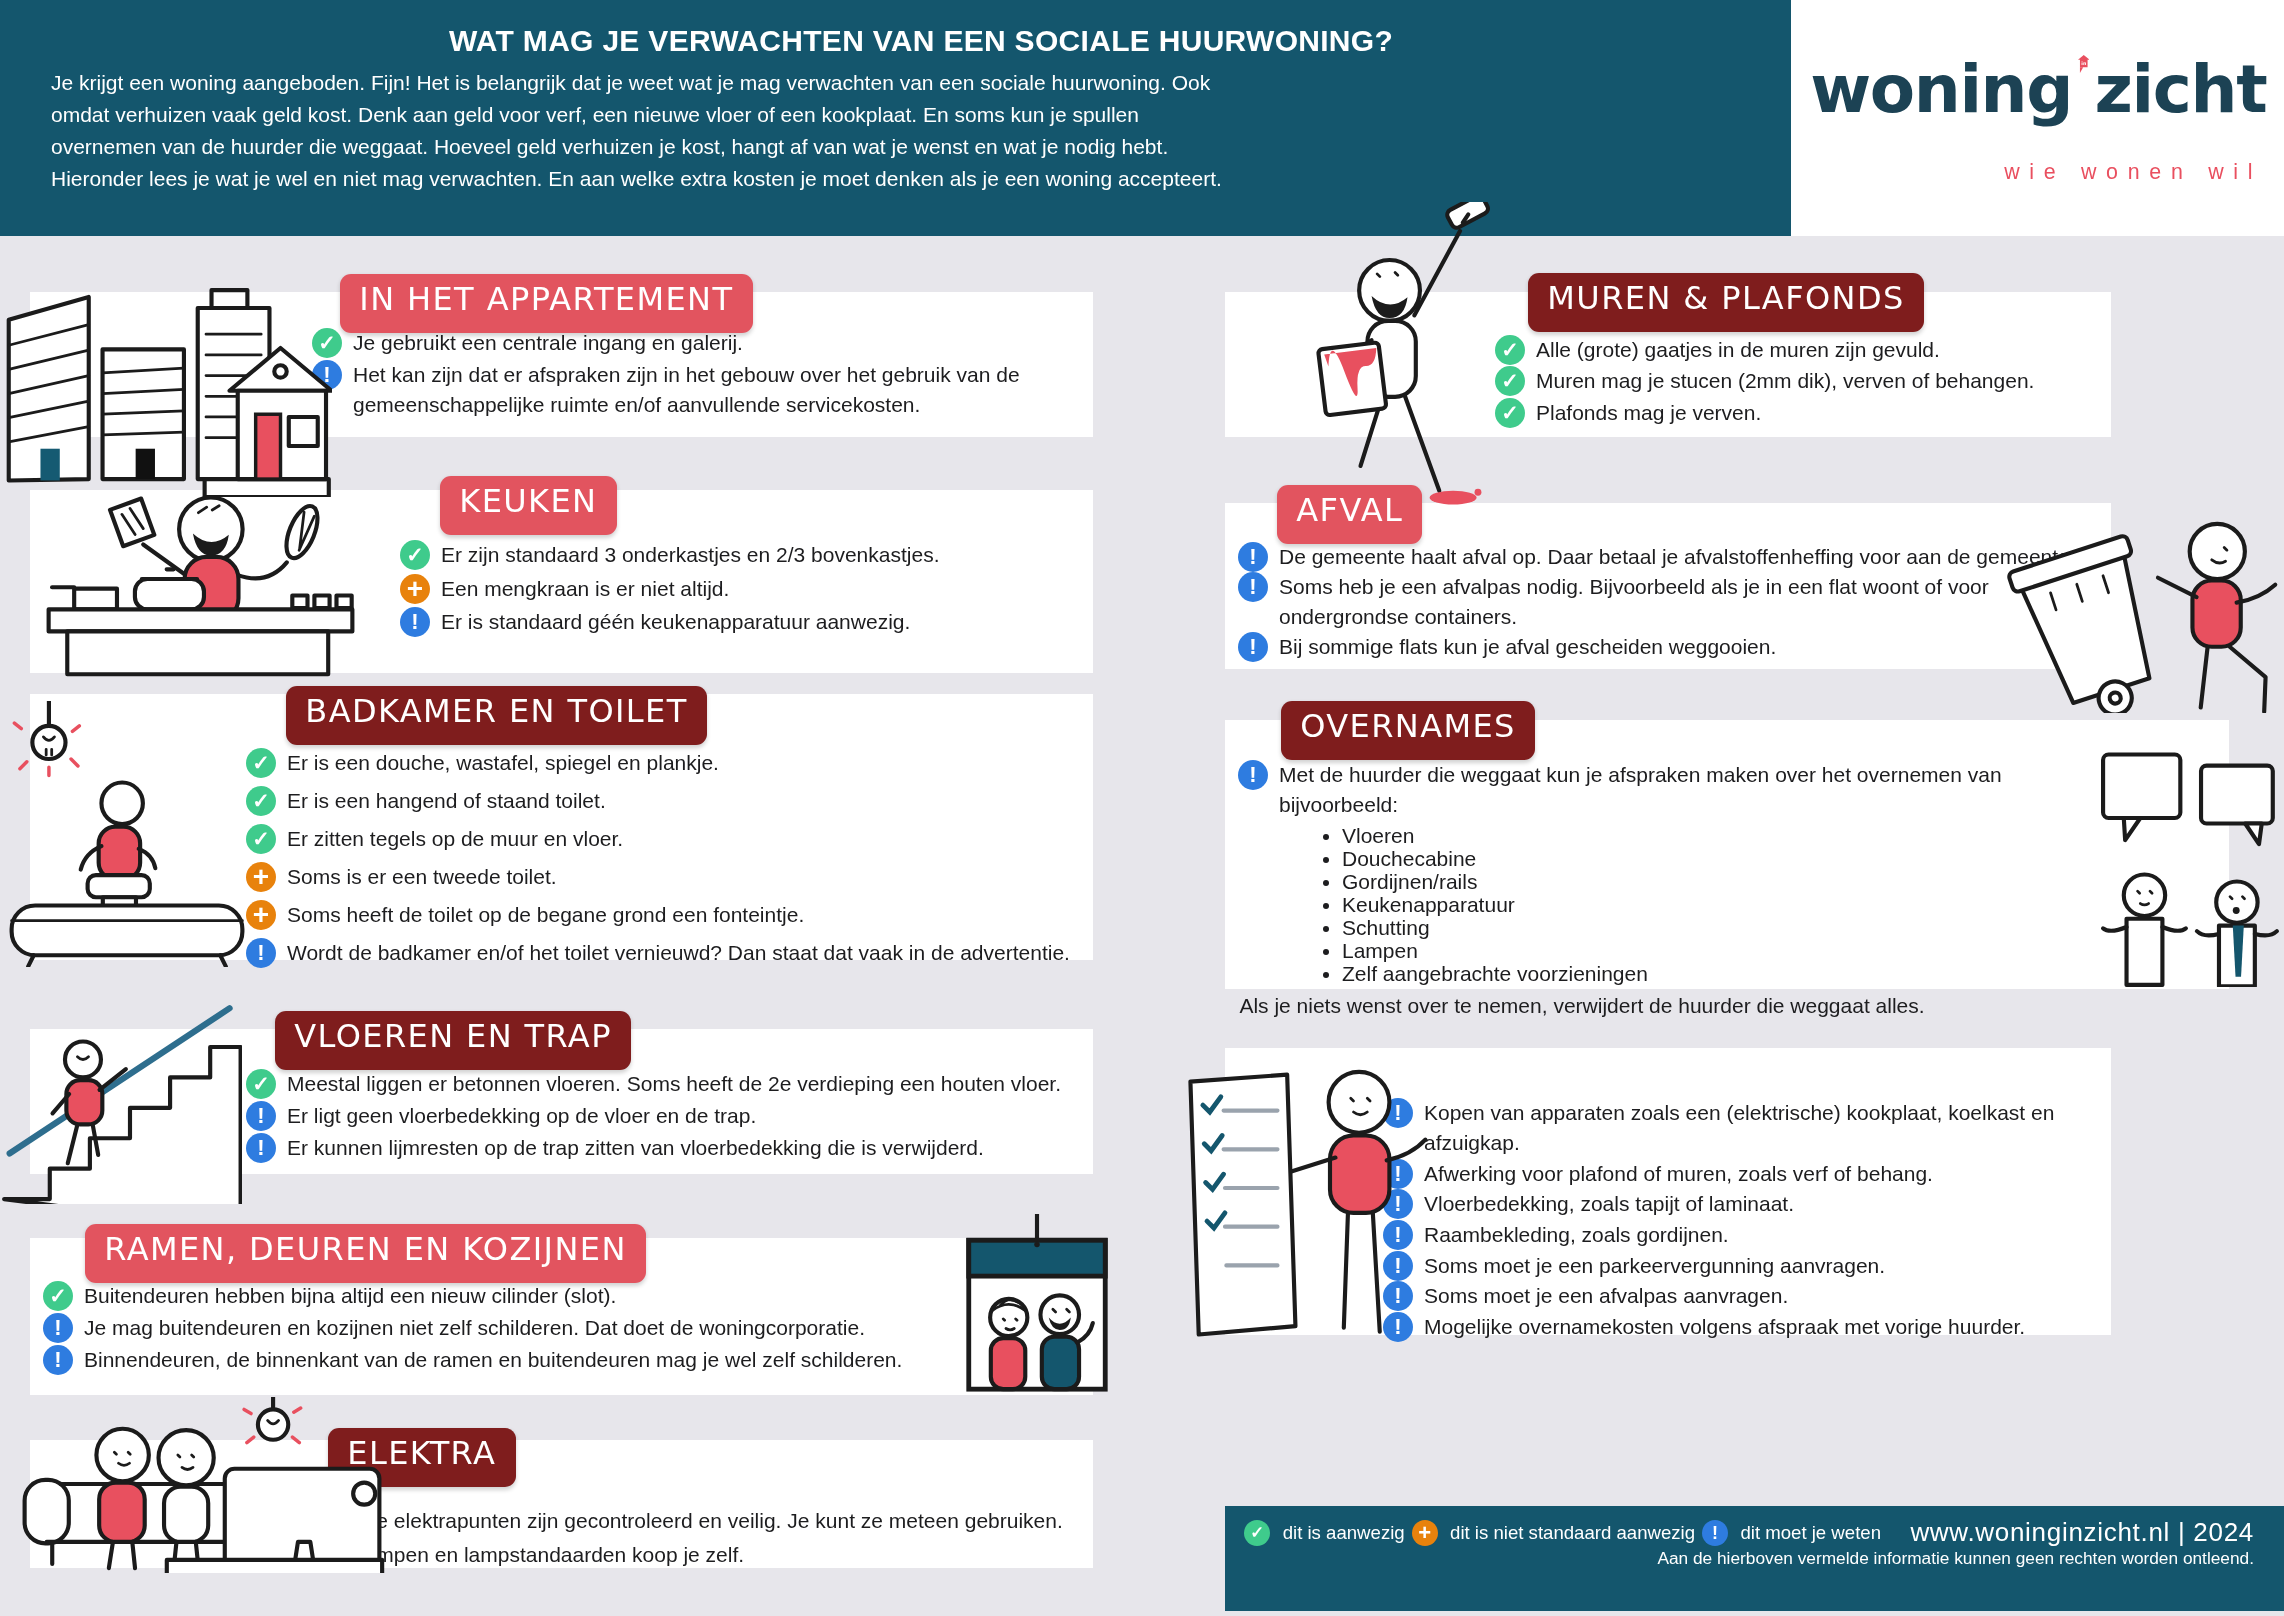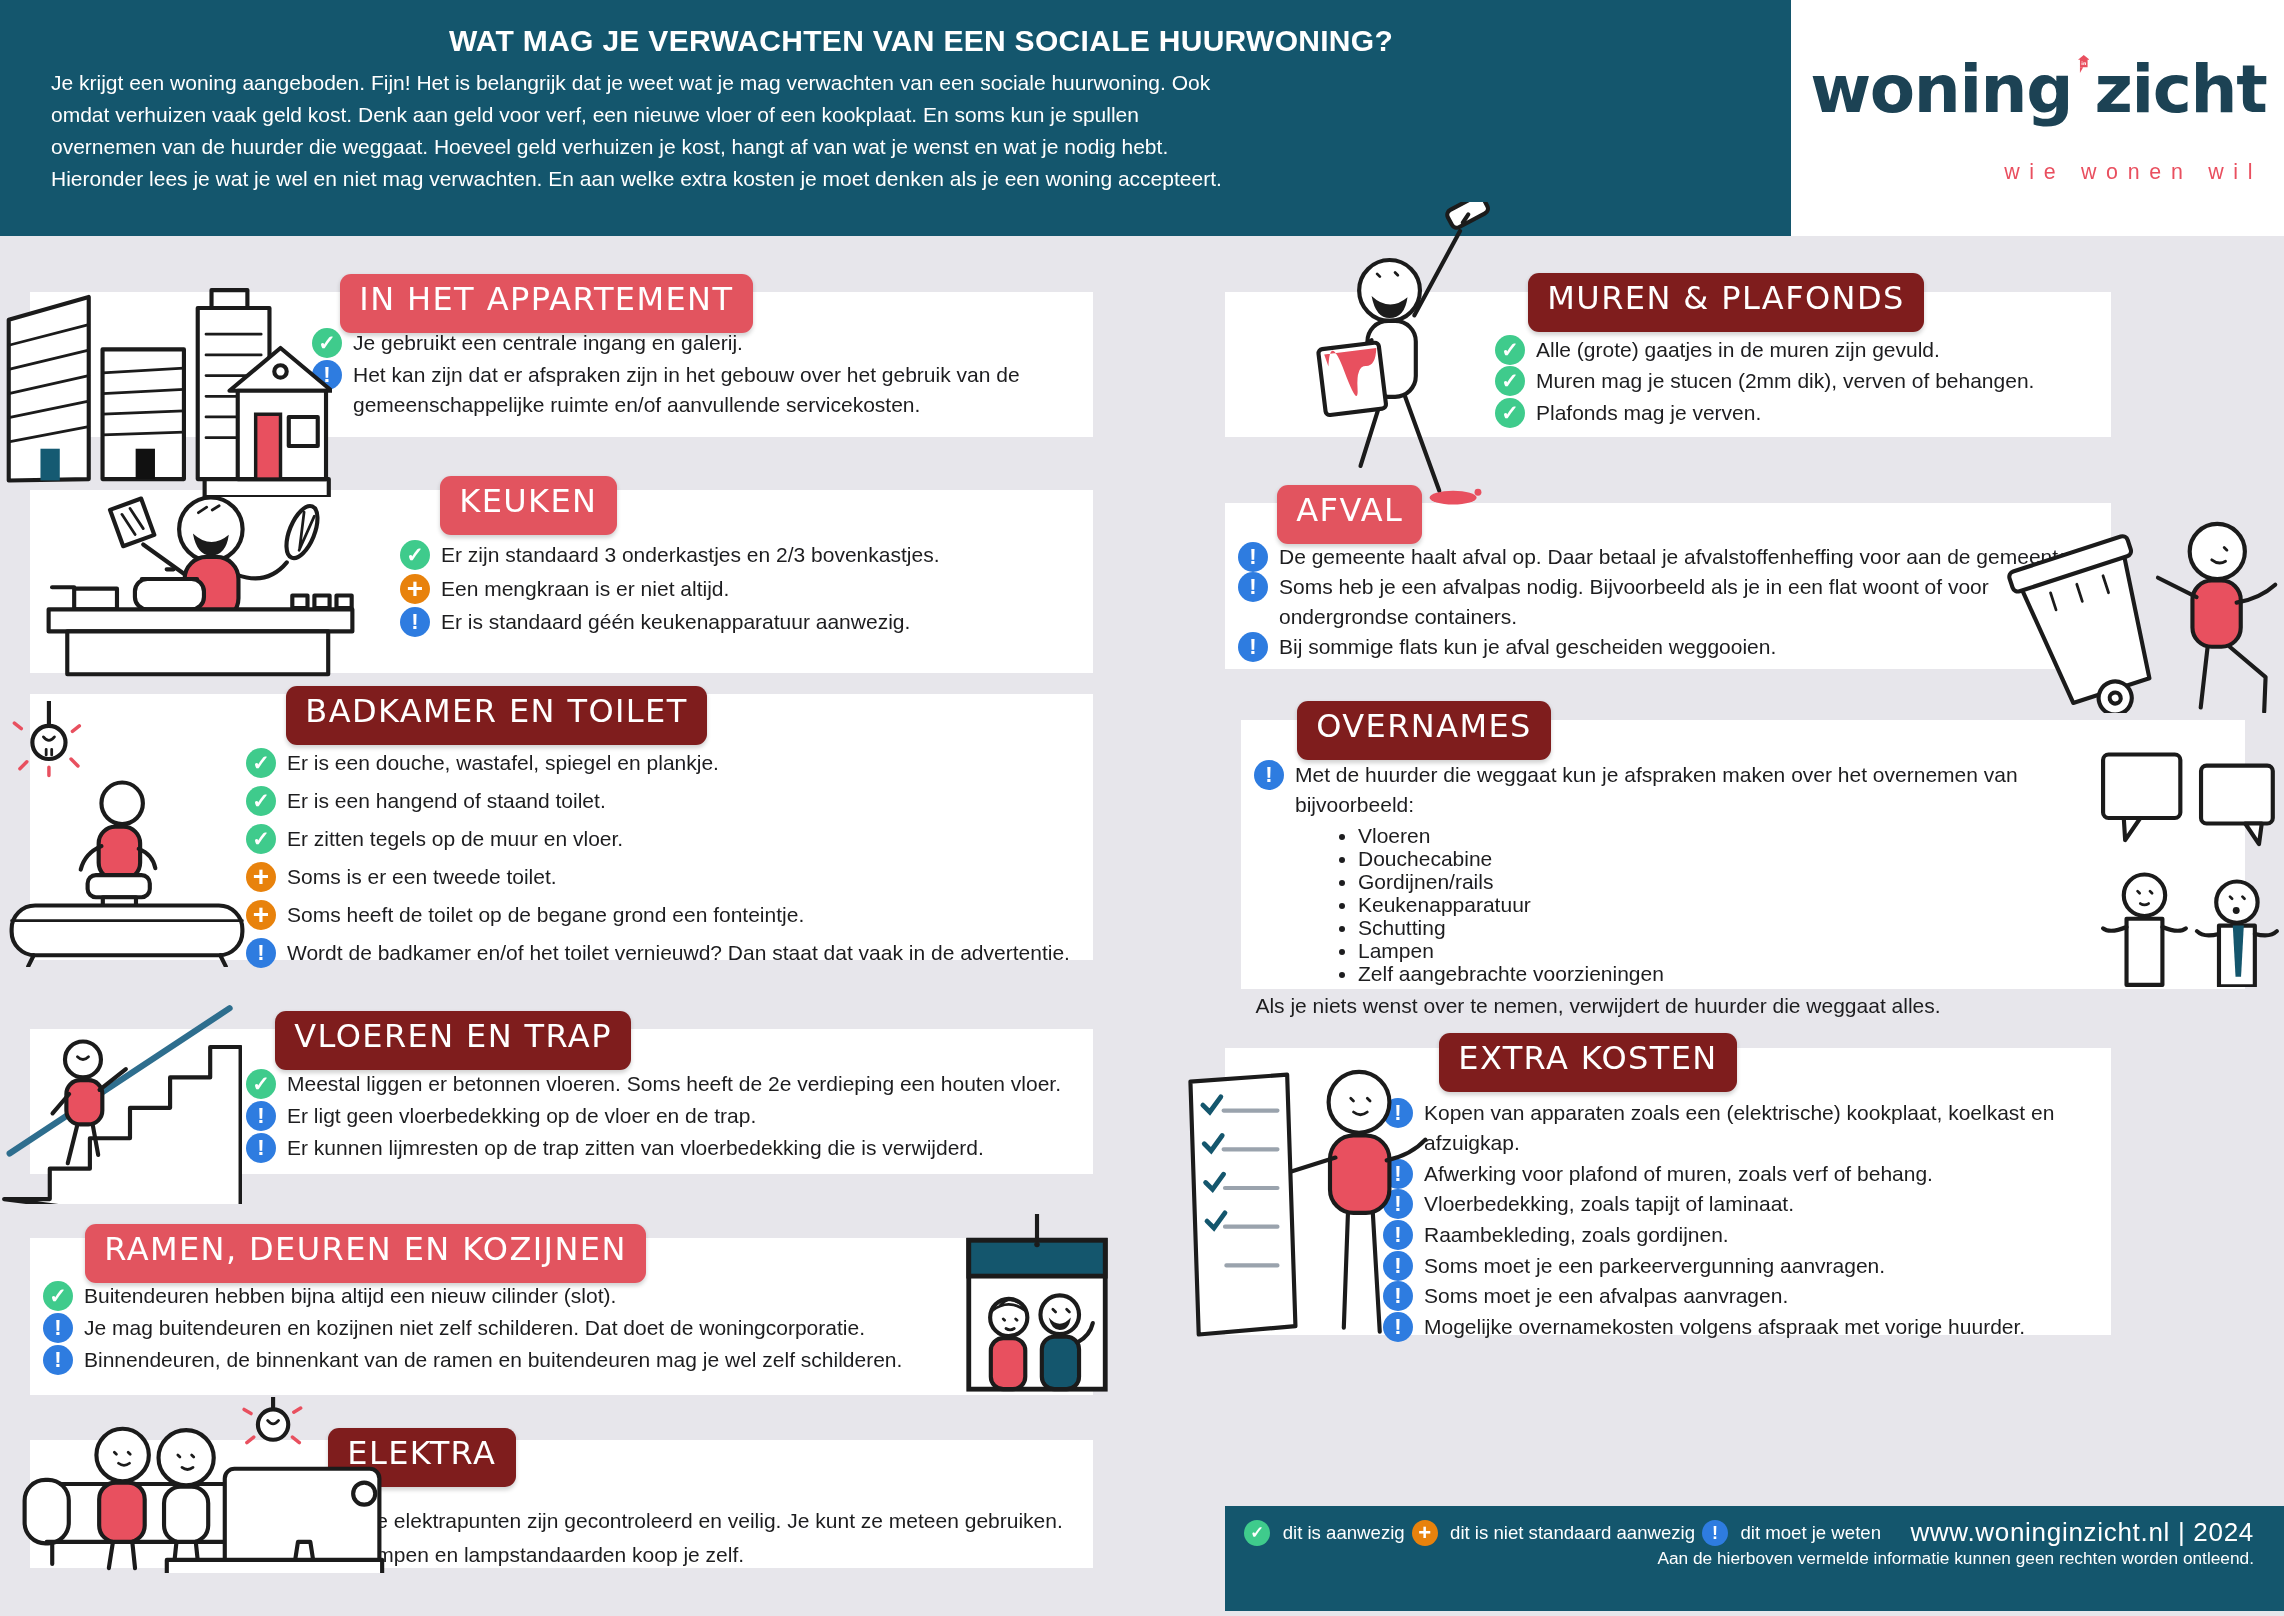--- a/index.html
+++ b/index.html
@@ -229,42 +229,41 @@
           <span class="ic info"></span>
           <span style="max-width:732px;">Soms heb je een afvalpas nodig. Bijvoorbeeld als je in een flat woont of voor ondergrondse containers.</span>
         </li>
       <li>
           <span class="ic info"></span>
           <span>Bij sommige flats kun je afval gescheiden weggooien.</span>
         </li>
     </ul>
   </div>
 
-  <div class="card" style="left:1225px;top:720px;width:1004px;height:269px;padding:40px 173px 0 13px;margin-left:16px;">
+  <div class="card" style="left:1225px;top:720px;width:1004px;height:269px;padding:40px 173px 0 13px;">
     <div class="badge teal" style="left:56px;top:-19.3px;">OVERNAMES</div>
     <ul class="bullets">
       <li>
           <span class="ic info"></span>
           <span>Met de huurder die weggaat kun je afspraken maken over het overnemen van bijvoorbeeld:</span>
         </li>
     </ul>
     <ul class="sub">
       <li>Vloeren</li>
       <li>Douchecabine</li>
       <li>Gordijnen/rails</li>
       <li>Keukenapparatuur</li>
       <li>Schutting</li>
       <li>Lampen</li>
       <li>Zelf aangebrachte voorzieningen</li>
     </ul>
     <div class="outro">Als je niets wenst over te nemen, verwijdert de huurder die weggaat alles.</div>
   </div>
 
   <div class="card" style="left:1225px;top:1048px;width:886px;height:287px;padding:50px 4.1px 0 158px;">
-    <div class="badge teal" style="left:214px;top:-15px;">EXTRA KOSTEN</div>
     <ul class="bullets" style="gap:0.7px;">
       <li>
           <span class="ic info"></span>
           <span>Kopen van apparaten zoals een (elektrische) kookplaat, koelkast en afzuigkap.</span>
         </li>
       <li>
           <span class="ic info"></span>
           <span>Afwerking voor plafond of muren, zoals verf of behang.</span>
         </li>
       <li>

